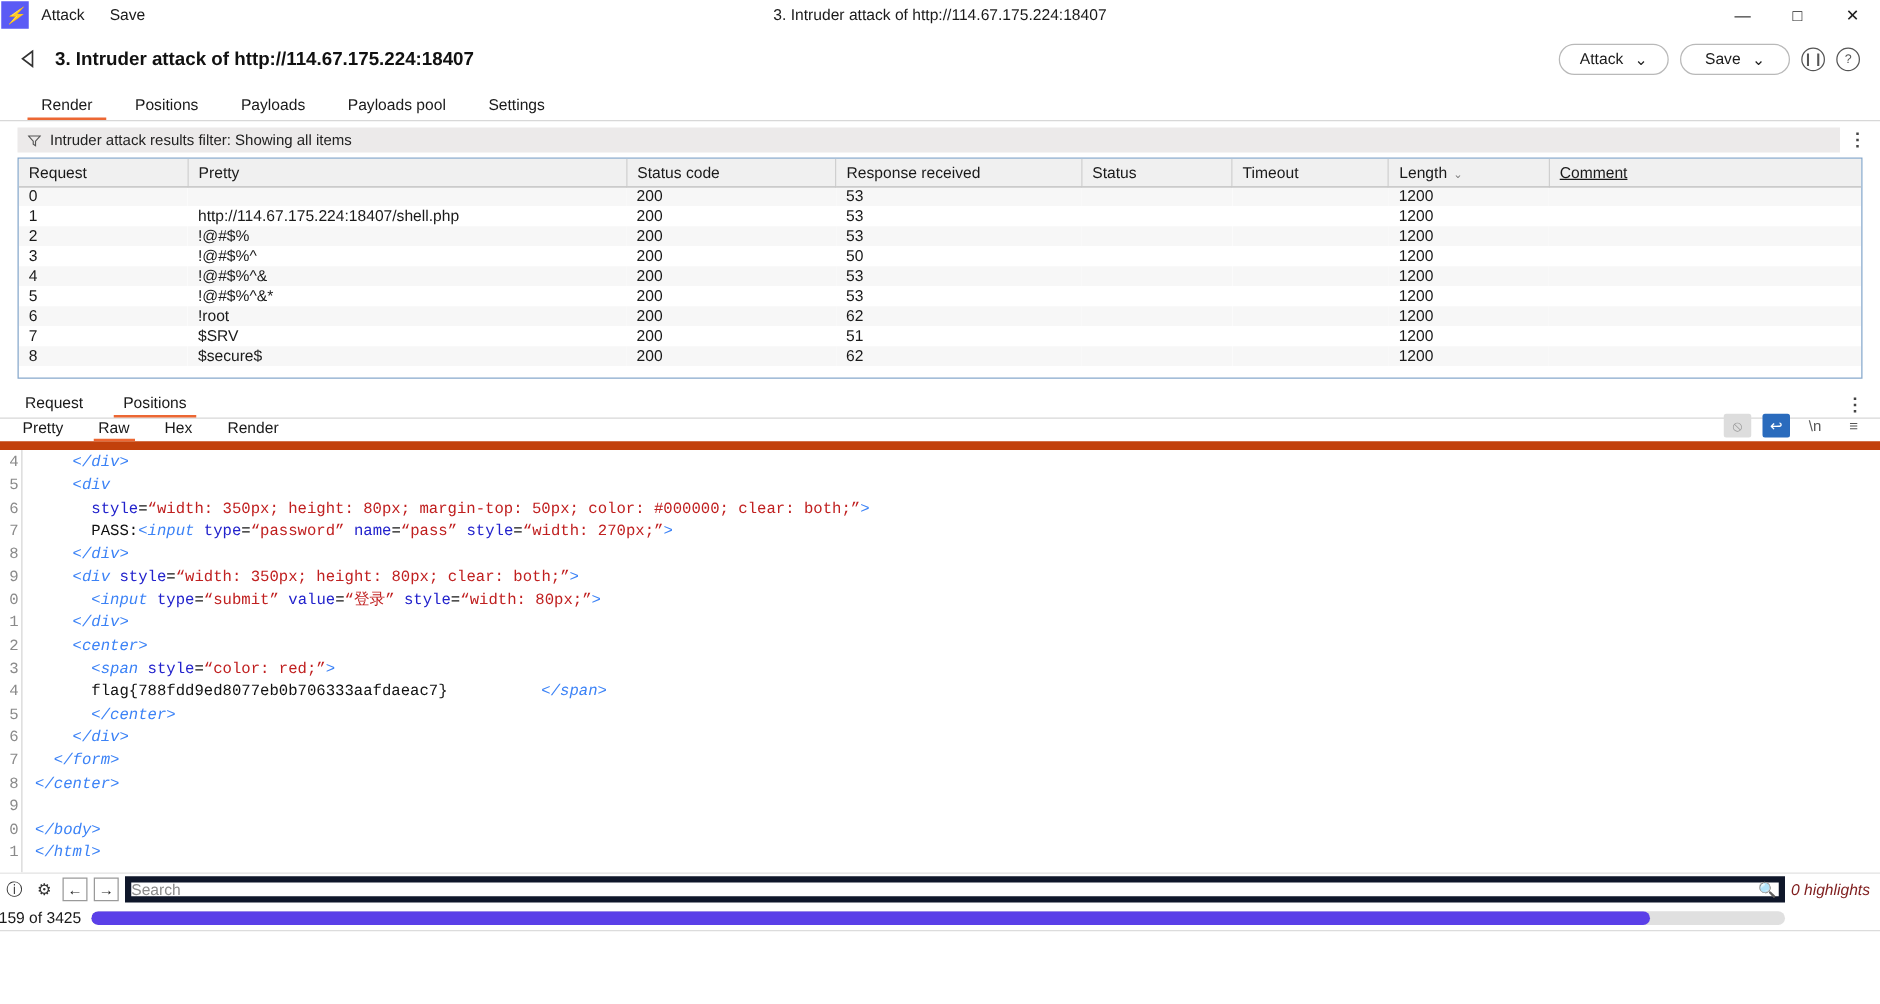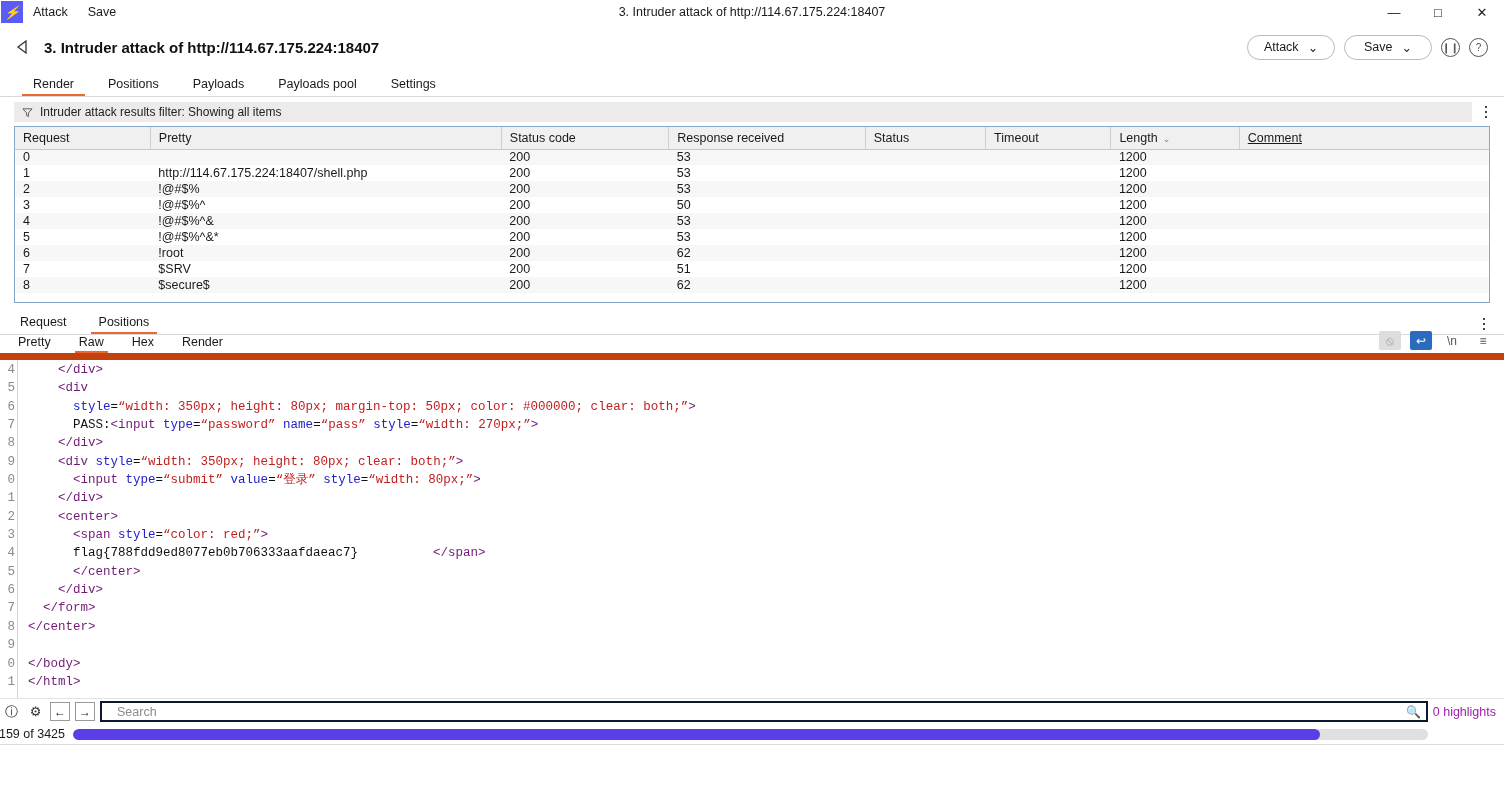--- a/index.html
+++ b/index.html
@@ -168,53 +168,53 @@
     width: 18px; flex: 0 0 18px; text-align: right;
     color: #8a8a8a; border-right: 1px solid #d5d5d5;
     padding-top: 1px; background: #fff; overflow: hidden;
   }
   .gutter div { height: 18.35px; line-height: 18.35px; padding-right: 2px; }
   .code {
     flex: 1; padding-top: 1px; padding-left: 10px;
     white-space: pre; overflow: hidden;
   }
   .code div { height: 18.35px; line-height: 18.35px; }
-  .t  { color: #701a75; }   
+  .t  { color: #3b82f6; font-style: italic; }   
   .a  { color: #2222cc; }   
   .v  { color: #c02020; }   
   .x  { color: #111; }      
 
   
   .searchbar {
     height: 26px; display: flex; align-items: center;
     gap: 5px; padding: 0 8px 0 2px; border-top: 1px solid #e2e2e2;
   }
   .sb-icon {
     width: 19px; height: 19px; display: flex;
     align-items: center; justify-content: center;
     font-size: 13px; color: #333; cursor: pointer;
   }
   .sb-btn {
     width: 20px; height: 19px; border: 1px solid #9a9a9a;
     background: #fff; display: flex; align-items: center;
     justify-content: center; font-size: 12px; color: #222; cursor: pointer;
   }
   .search-input {
-    flex: 1; height: 21px; border: 2px solid #0f172a;
-    background: #fff; padding: 0 22px 0 15px;
+    flex: 1; height: 21px; border: 5px solid #0f172a;
+    background: #fff; padding: 0 22px 0 0;
     font-size: 12.5px; font-family: "Liberation Sans", sans-serif;
     color: #1a1a1a; outline: none;
   }
   .search-input::placeholder { color: #8c8c8c; }
   .search-wrap { flex: 1; position: relative; display: flex; align-items: center; }
   .mag {
     position: absolute; right: 6px; font-size: 12px;
     color: #444; pointer-events: none;
   }
-  .highlights { font-size: 12.5px; color: #a21caf; white-space: nowrap; }
+  .highlights { font-size: 12.5px; color: #7f1d1d; white-space: nowrap; font-style: italic; }
 
   
   .progressbar {
     height: 20px; display: flex; align-items: center;
     gap: 8px; padding: 0 2px; background: #fff;
   }
   .prog-label { font-size: 12.5px; color: #1a1a1a; white-space: nowrap; margin-left: -10px; }
   .prog-track {
     flex: 0 0 1355px; height: 11px; background: #e0e0e0;
     border-radius: 6px; overflow: hidden;

